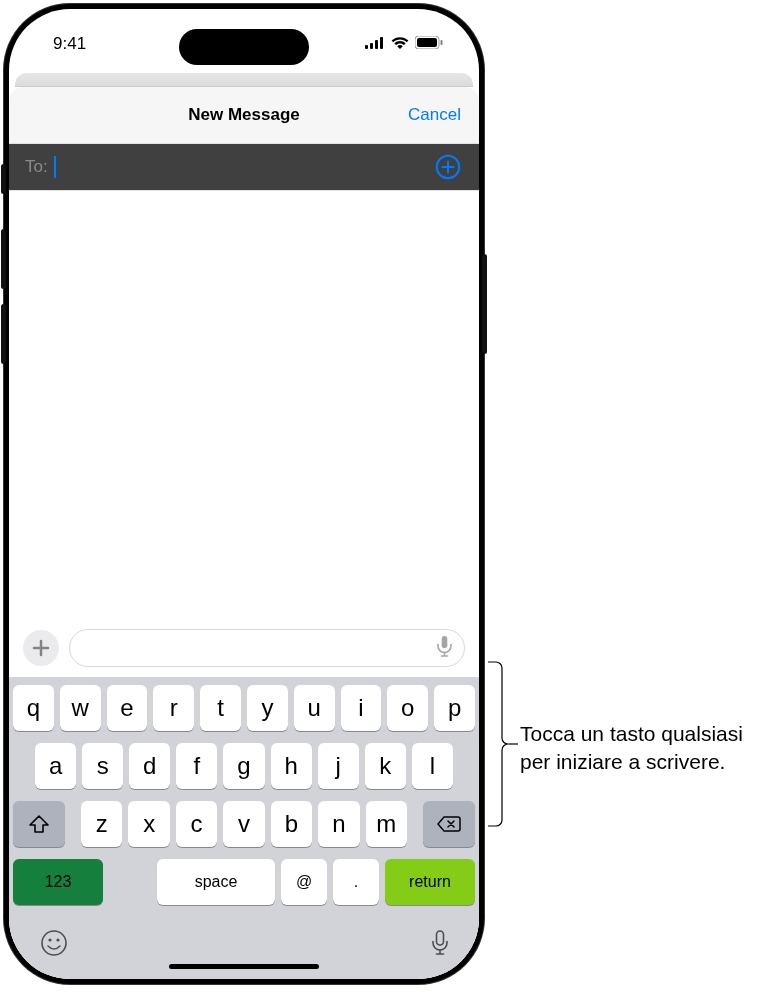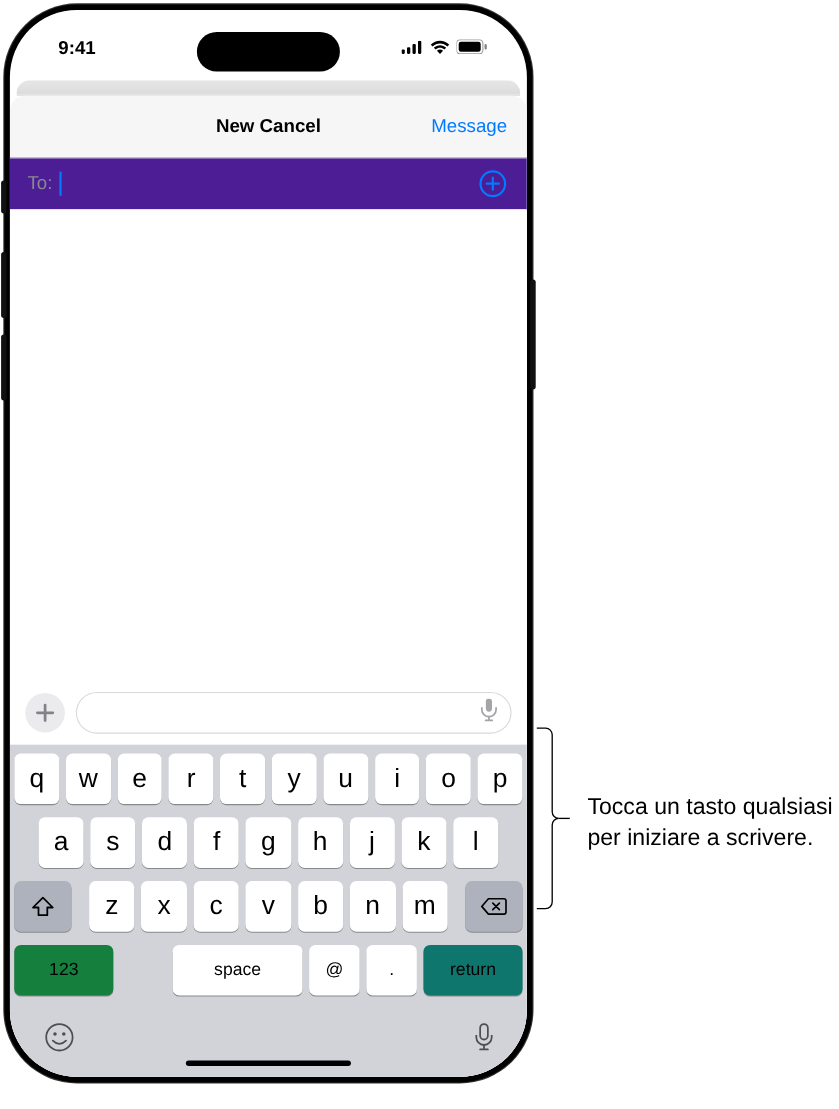--- a/index.html
+++ b/index.html
@@ -56,21 +56,21 @@
       border-radius: 20px;
       z-index: 20;
     }
     .status-bar {
       height: 58px;
       display: flex;
       justify-content: space-between;
       align-items: center;
       padding: 0 36px 0 44px;
       font-size: 17px;
-      font-weight: 700;
+      font-weight: 400;
       color: #000;
       z-index: 15;
       margin-top: 6px;
     }
     .status-right {
       display: flex;
       align-items: center;
       gap: 6px;
     }
     .bg-card-peek {
@@ -106,21 +106,21 @@
       position: absolute;
       right: 18px;
       font-size: 17px;
       color: #007aff;
       font-weight: 400;
     }
     .to-row {
       height: 48px;
       display: flex;
       align-items: center;
-      background: #4c1d95;
+      background: #404040;
       padding: 0 16px;
       border-top: 0.5px solid #e3e3e3;
       border-bottom: 0.5px solid #e3e3e3;
     }
     .to-label {
       color: #8a8a8e;
       font-size: 17px;
     }
     .to-field {
       flex: 1;
@@ -208,42 +208,42 @@
       flex: 1;
       padding: 0 10px;
     }
     .kbd-row-4 .key {
       font-size: 16px;
     }
     .key-123 { flex: 0 0 90px; background: #15803d; }
     .key-space { flex: 1; margin-left: 48px; }
     .key-at { flex: 0 0 46px; }
     .key-dot { flex: 0 0 46px; }
-    .key-return { flex: 0 0 90px; background: #0f766e; }
+    .key-return { flex: 0 0 90px; background: #84cc16; }
     .kbd-bottom {
       height: 56px;
       display: flex;
       justify-content: space-between;
       align-items: center;
       padding: 0 26px;
       color: #4b4e54;
     }
     .home-indicator {
       position: absolute;
       bottom: 10px;
       left: 50%;
       transform: translateX(-50%);
       width: 150px;
       height: 5px;
       background: #000;
       border-radius: 3px;
     }
     .callout {
       position: absolute;
-      left: 534px;
+      left: 520px;
       top: 720px;
       font-size: 21px;
       line-height: 1.35;
       color: #000;
     }
     .callout-bracket {
       position: absolute;
       left: 488px;
       top: 660px;
       height: 168px;
@@ -286,22 +286,22 @@
               <rect x="25.5" y="4" width="2" height="5" rx="1" fill="#000" opacity="0.5"></rect>
             </svg>
         </span>
       </div>
     </div>
 
     <div class="bg-card-peek"></div>
 
     <div class="modal-card">
       <div class="nav-bar">
-        <span class="nav-title">New Cancel</span>
-        <span class="nav-cancel">Message</span>
+        <span class="nav-title">New Message</span>
+        <span class="nav-cancel">Cancel</span>
       </div>
 
       <div class="to-row">
         <span class="to-label">To:</span>
         <div class="to-field">
           <div class="cursor"></div>
         </div>
         <div class="add-contact">
           <svg width="26" height="26" viewBox="0 0 26 26">
             <circle cx="13" cy="13" r="11.2" fill="none" stroke="#007aff" stroke-width="2"></circle>

